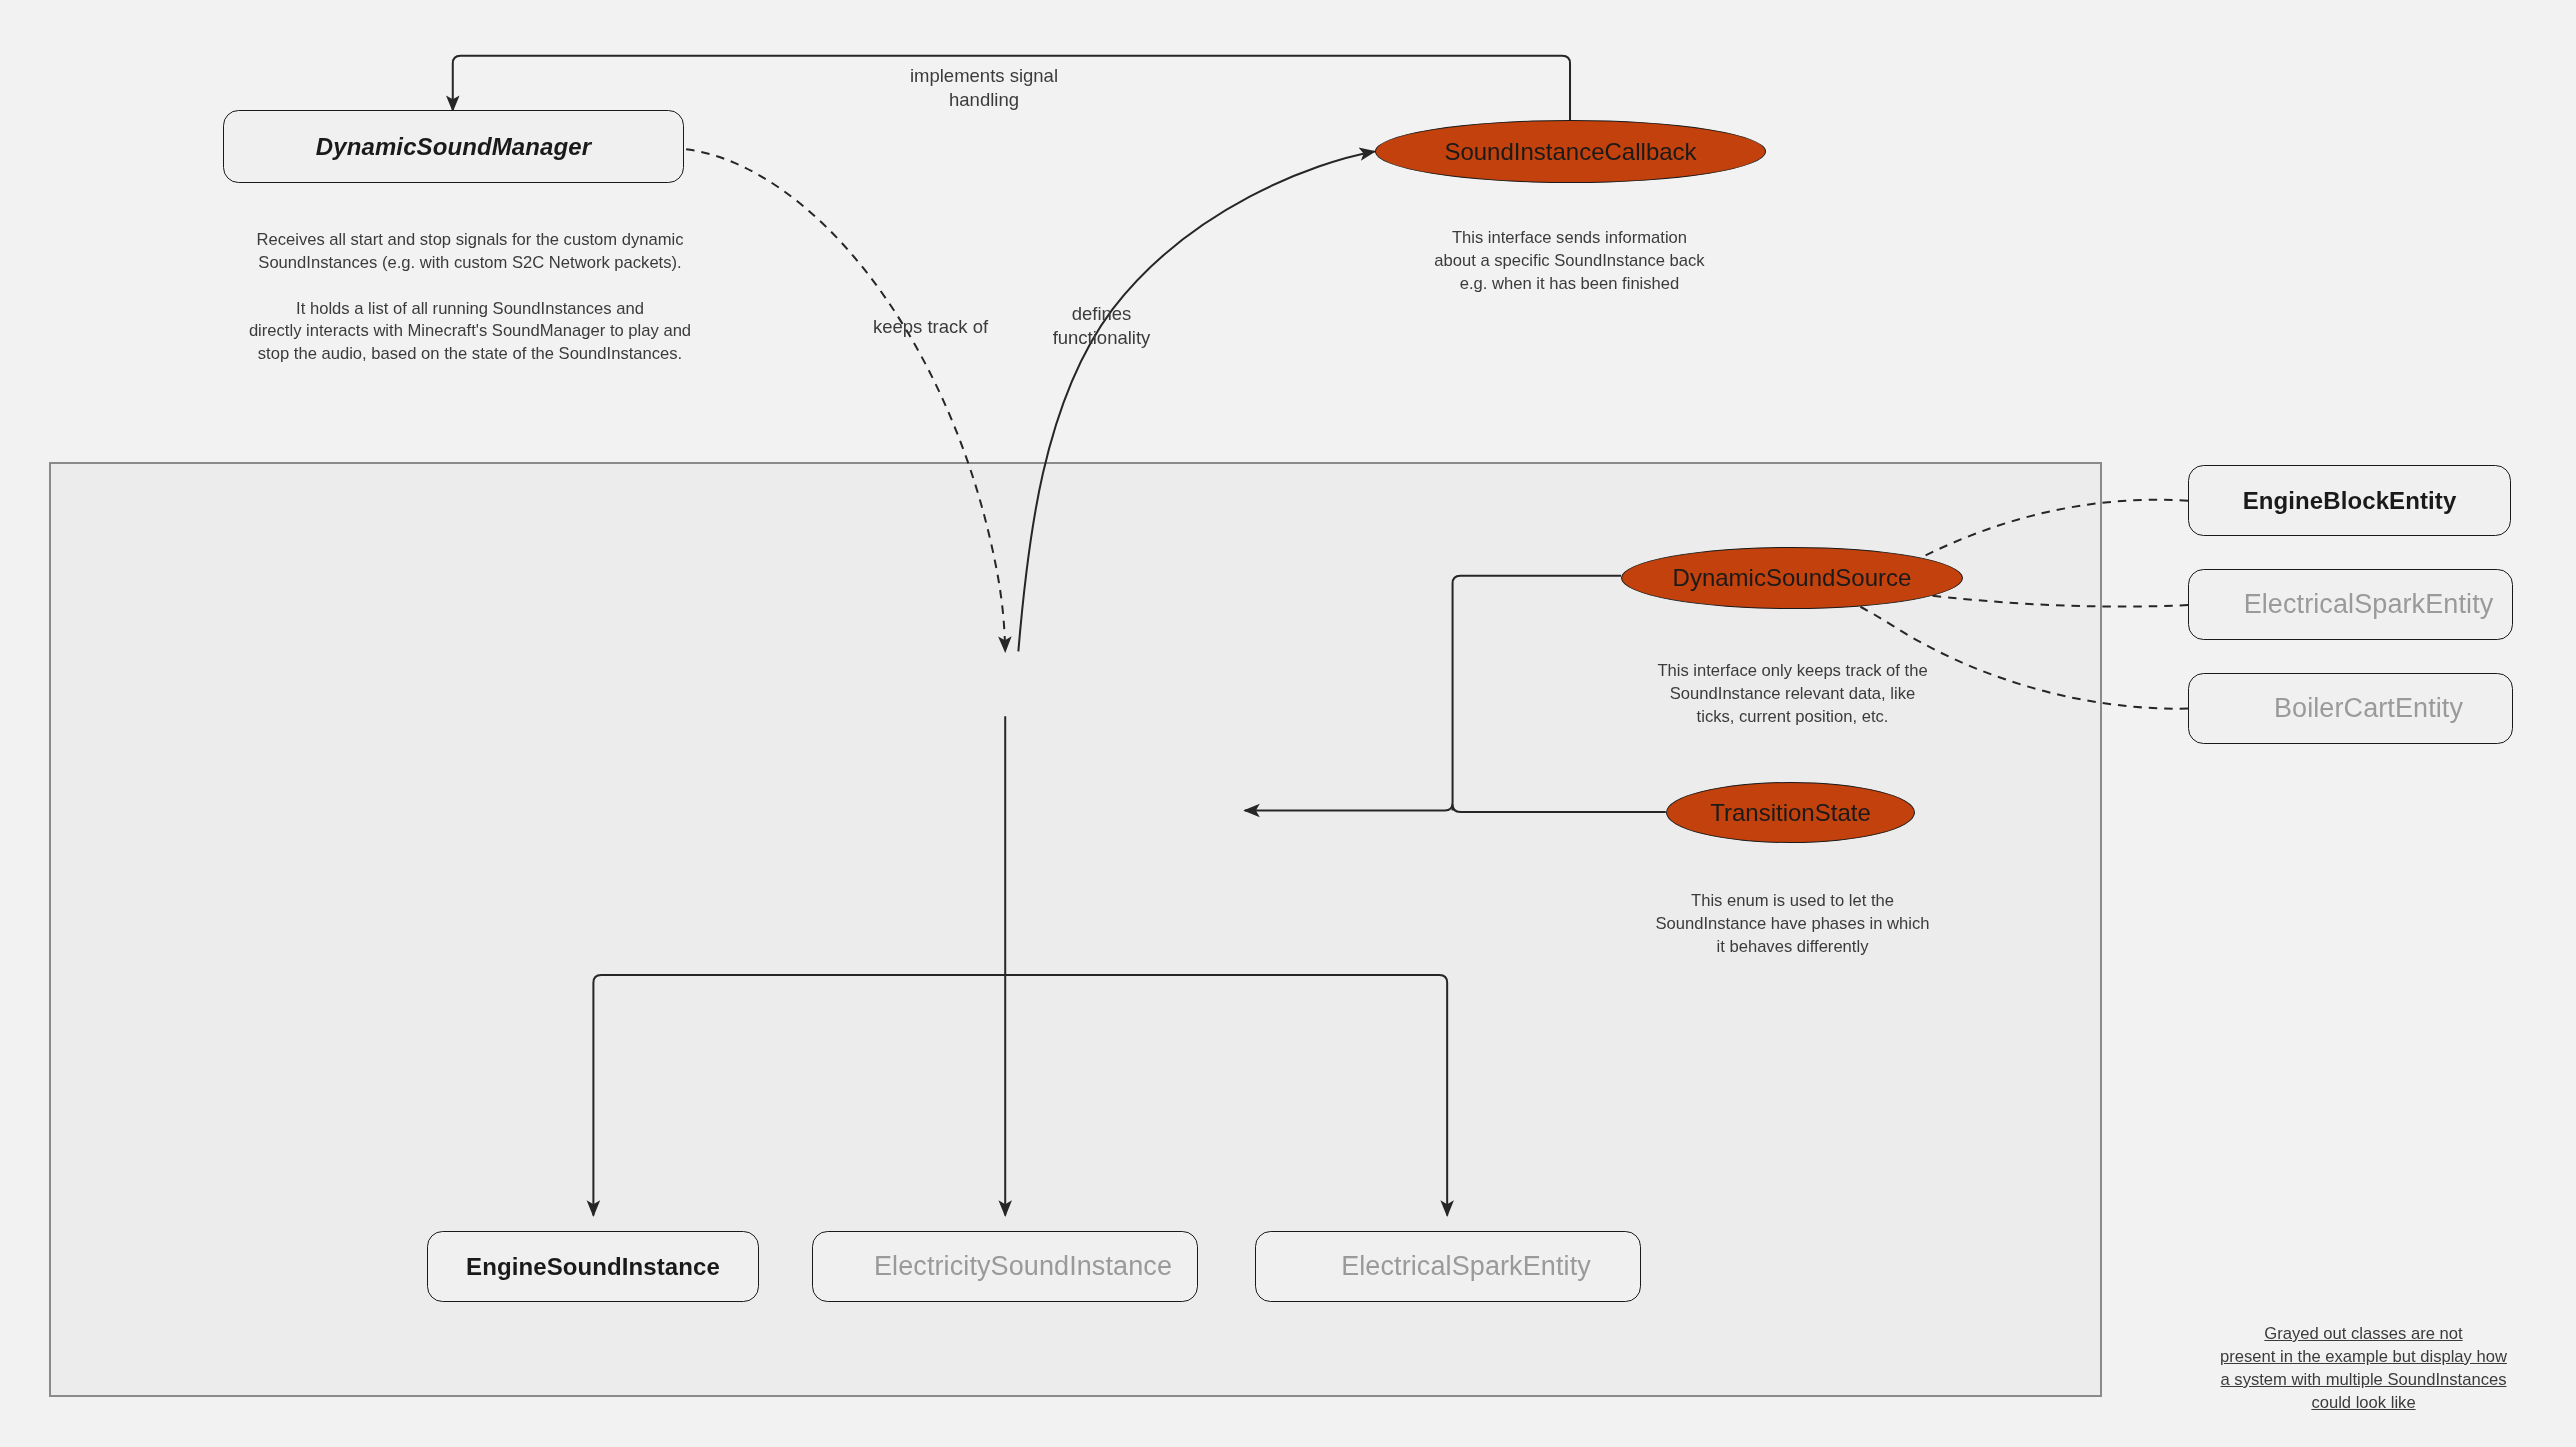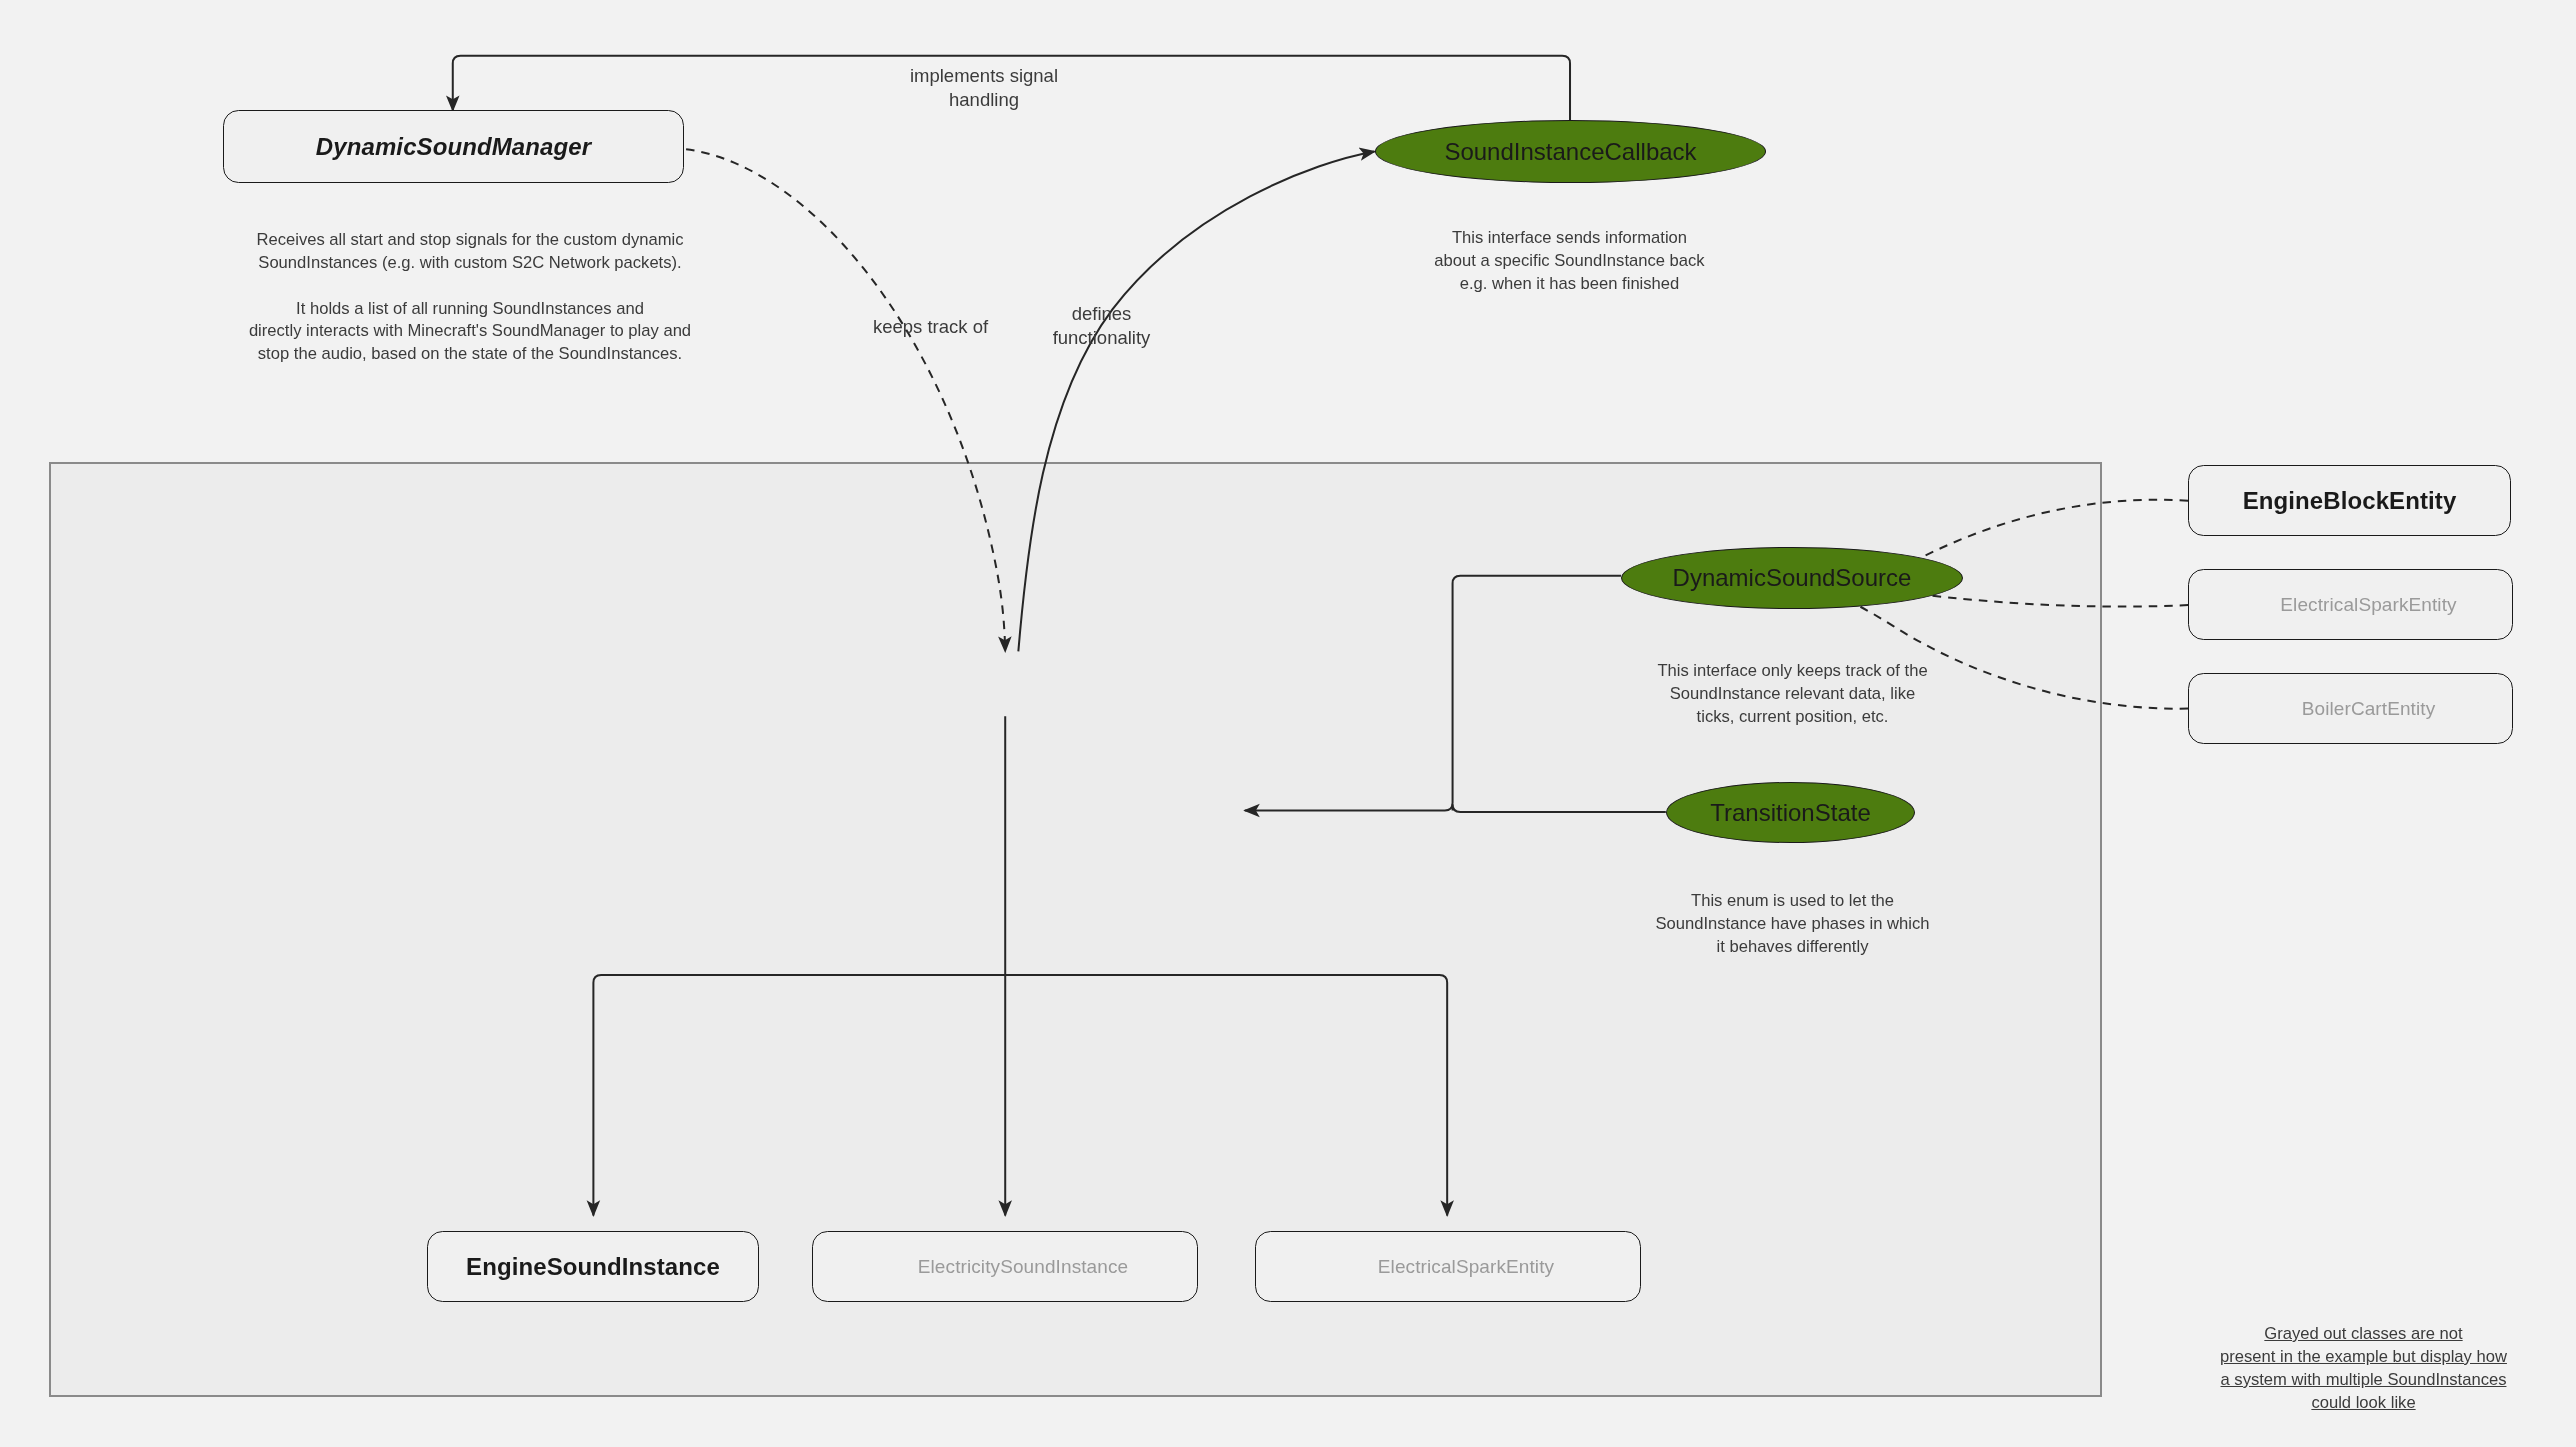--- a/index.html
+++ b/index.html
@@ -38,27 +38,27 @@
     border-radius: 15.5px;
     background: #f0f0f0;
     font-weight: bold;
     font-size: 24px;
     color: #1a1a1a;
     letter-spacing: 0.1px;
   }
   .rect-node.dim {
     color: #9a9a9a;
     font-weight: normal;
-    font-size: 19px;
+    font-size: 27px;
     padding-left: 36px;
   }
   .ellipse-node {
     border: 1.5px solid #1a1a1a;
     border-radius: 50%;
-    background: #4d7c0f;
+    background: #c2410c;
     font-size: 24px;
     color: #1a1a1a;
   }
   .note {
     position: absolute;
     font-size: 16.6px;
     line-height: 1.38;
     color: #3b3b3b;
     white-space: pre-line;
   }

